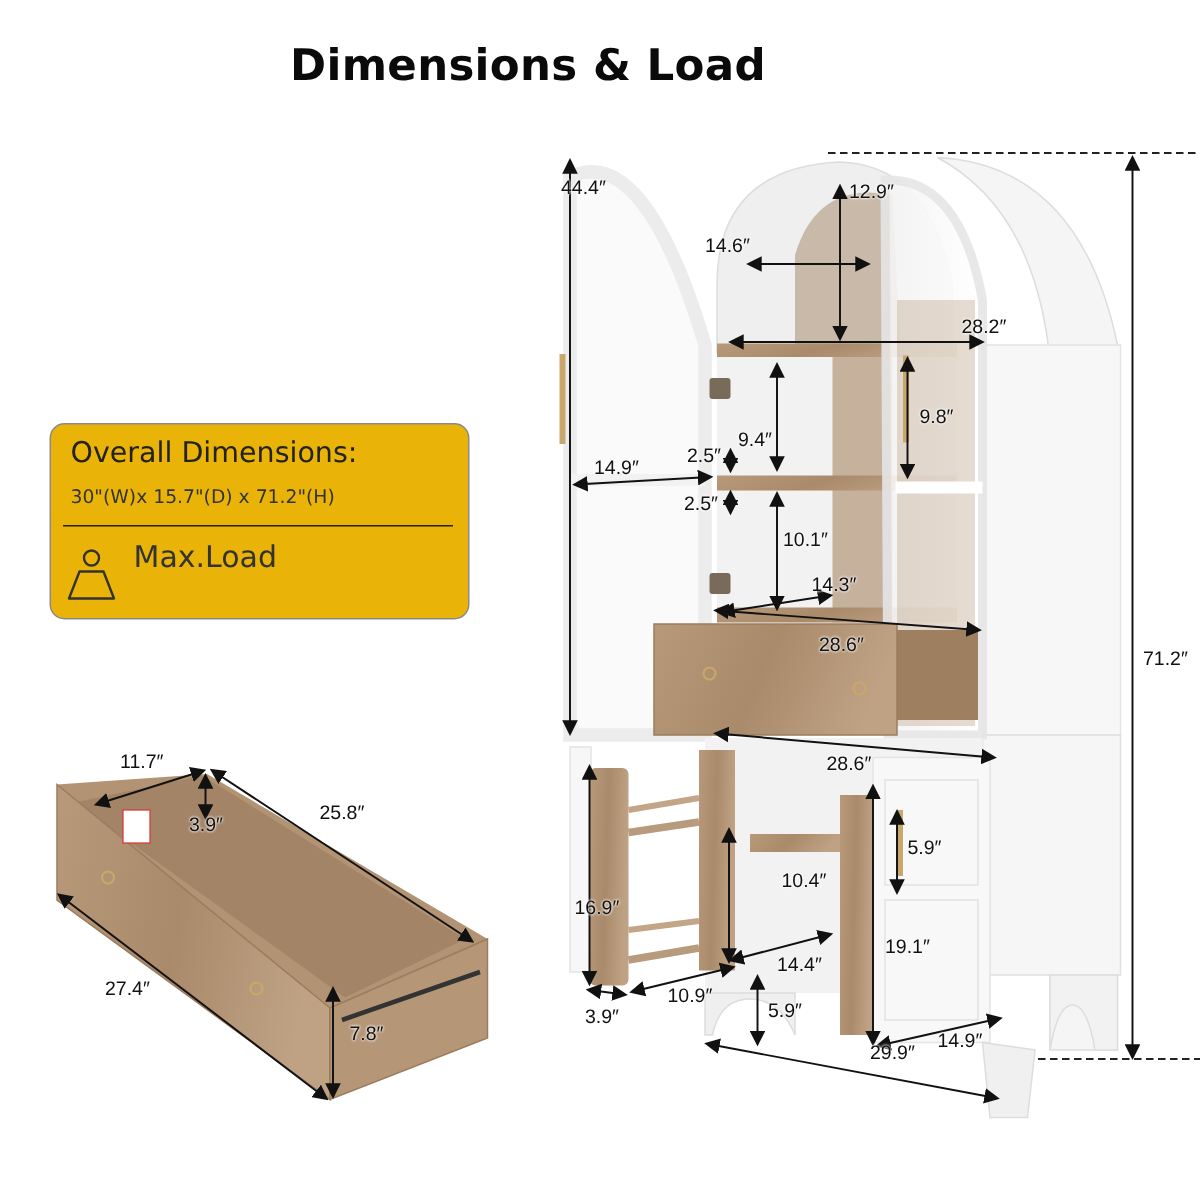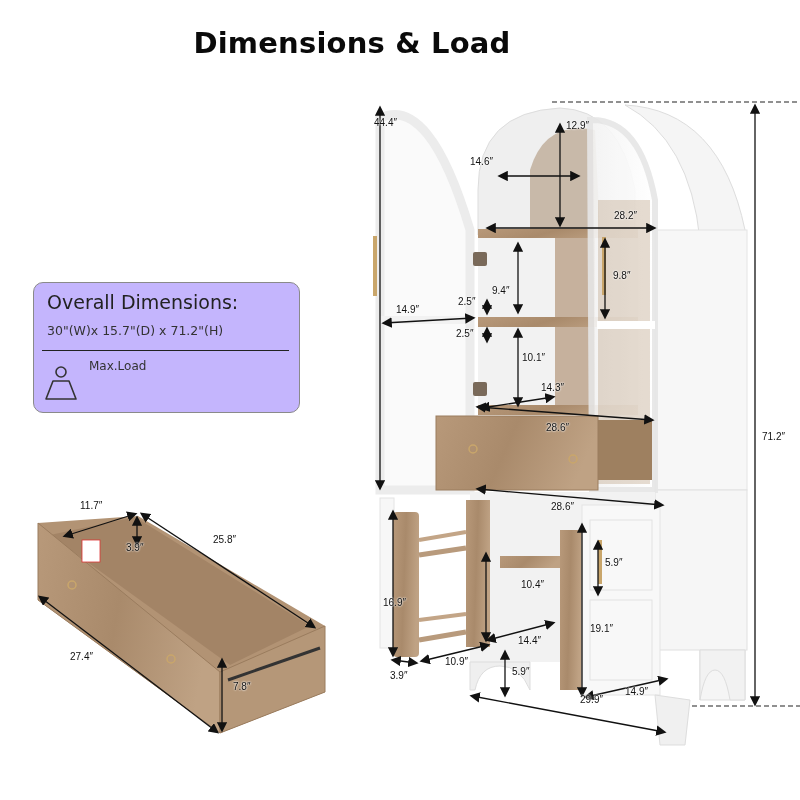--- a/index.html
+++ b/index.html
@@ -1,25 +1,25 @@
 <!DOCTYPE html>
 <html><head>
 <meta charset="utf-8">
 <style>
   html,body{margin:0;padding:0;background:#fff;}
   body{width:800px;height:800px;position:relative;overflow:hidden;font-family:"Liberation Sans",sans-serif;color:#111;}
   .title{position:absolute;left:0;top:26px;width:704px;text-align:center;font-family:"DejaVu Sans",sans-serif;font-weight:bold;font-size:29px;letter-spacing:0.2px;color:#0a0a0a;}
-  .infobox{position:absolute;left:33px;top:282px;width:265px;height:129px;border:1px solid #8a8a8a;border-radius:10px;background:#c4b5fd;}
+  .infobox{position:absolute;left:33px;top:282px;width:265px;height:129px;border:1px solid #8a8a8a;border-radius:10px;background:#eab308;padding-left:13px;}
   .ib-head{position:absolute;left:13px;top:8px;font-family:"DejaVu Sans",sans-serif;font-size:19px;color:#222;}
   .ib-dims{position:absolute;left:13px;top:40px;font-family:"DejaVu Sans",sans-serif;font-size:12.5px;color:#333;}
   .ib-rule{position:absolute;left:8px;right:10px;top:67px;height:1px;background:#222;}
-  .ib-load-title{position:absolute;left:55px;top:76px;font-family:"DejaVu Sans",sans-serif;font-size:12px;color:#333;}
+  .ib-load-title{position:absolute;left:55px;top:76px;font-family:"DejaVu Sans",sans-serif;font-size:20px;color:#333;}
   .ib-load-vals{position:absolute;left:55px;top:104px;font-family:"DejaVu Sans",sans-serif;font-size:12.5px;color:#555;}
   .ib-weight{position:absolute;left:9px;top:80px;width:36px;height:40px;}
-  .dim{position:absolute;font-family:"Liberation Sans",sans-serif;font-size:10px;color:#111;white-space:nowrap;text-shadow:0 0 2px #fff,0 0 2px #fff;}
+  .dim{position:absolute;font-family:"Liberation Sans",sans-serif;font-size:13px;color:#111;white-space:nowrap;text-shadow:0 0 2px #fff,0 0 2px #fff;}
   svg.art{position:absolute;left:0;top:0;}
 </style>
 </head>
 <body>
 
 <div class="title">Dimensions &amp; Load</div>
 
 <div class="infobox">
   <div class="ib-head">Overall Dimensions:</div>
   <div class="ib-dims">30"(W)x 15.7"(D) x 71.2"(H)</div>
@@ -146,21 +146,21 @@
     <line x1="137" y1="518" x2="137" y2="544" marker-start="url(#ah)" marker-end="url(#ah)"></line>
     <line x1="142" y1="514" x2="314" y2="627" marker-start="url(#ah)" marker-end="url(#ah)"></line>
     <line x1="40" y1="597" x2="217" y2="732" marker-start="url(#ah)" marker-end="url(#ah)"></line>
     <line x1="222" y1="660" x2="222" y2="730" marker-start="url(#ah)" marker-end="url(#ah)"></line>
   </g>
 </svg>
 
 <div class="dim" style="left:374px;top:117px;">44.4″</div>
 <div class="dim" style="left:566px;top:120px;text-align:center;">12.9″</div>
 <div class="dim" style="left:470px;top:156px;">14.6″</div>
-<div class="dim" style="left:614px;top:210px;">28.2″</div>
+<div class="dim" style="left:641px;top:210px;">28.2″</div>
 <div class="dim" style="left:613px;top:270px;">9.8″</div>
 <div class="dim" style="left:492px;top:285px;">9.4″</div>
 <div class="dim" style="left:396px;top:304px;">14.9″</div>
 <div class="dim" style="left:458px;top:296px;">2.5″</div>
 <div class="dim" style="left:456px;top:328px;">2.5″</div>
 <div class="dim" style="left:522px;top:352px;">10.1″</div>
 <div class="dim" style="left:541px;top:382px;">14.3″</div>
 <div class="dim" style="left:546px;top:422px;">28.6″</div>
 <div class="dim" style="left:762px;top:431px;">71.2″</div>
 <div class="dim" style="left:551px;top:501px;">28.6″</div>

